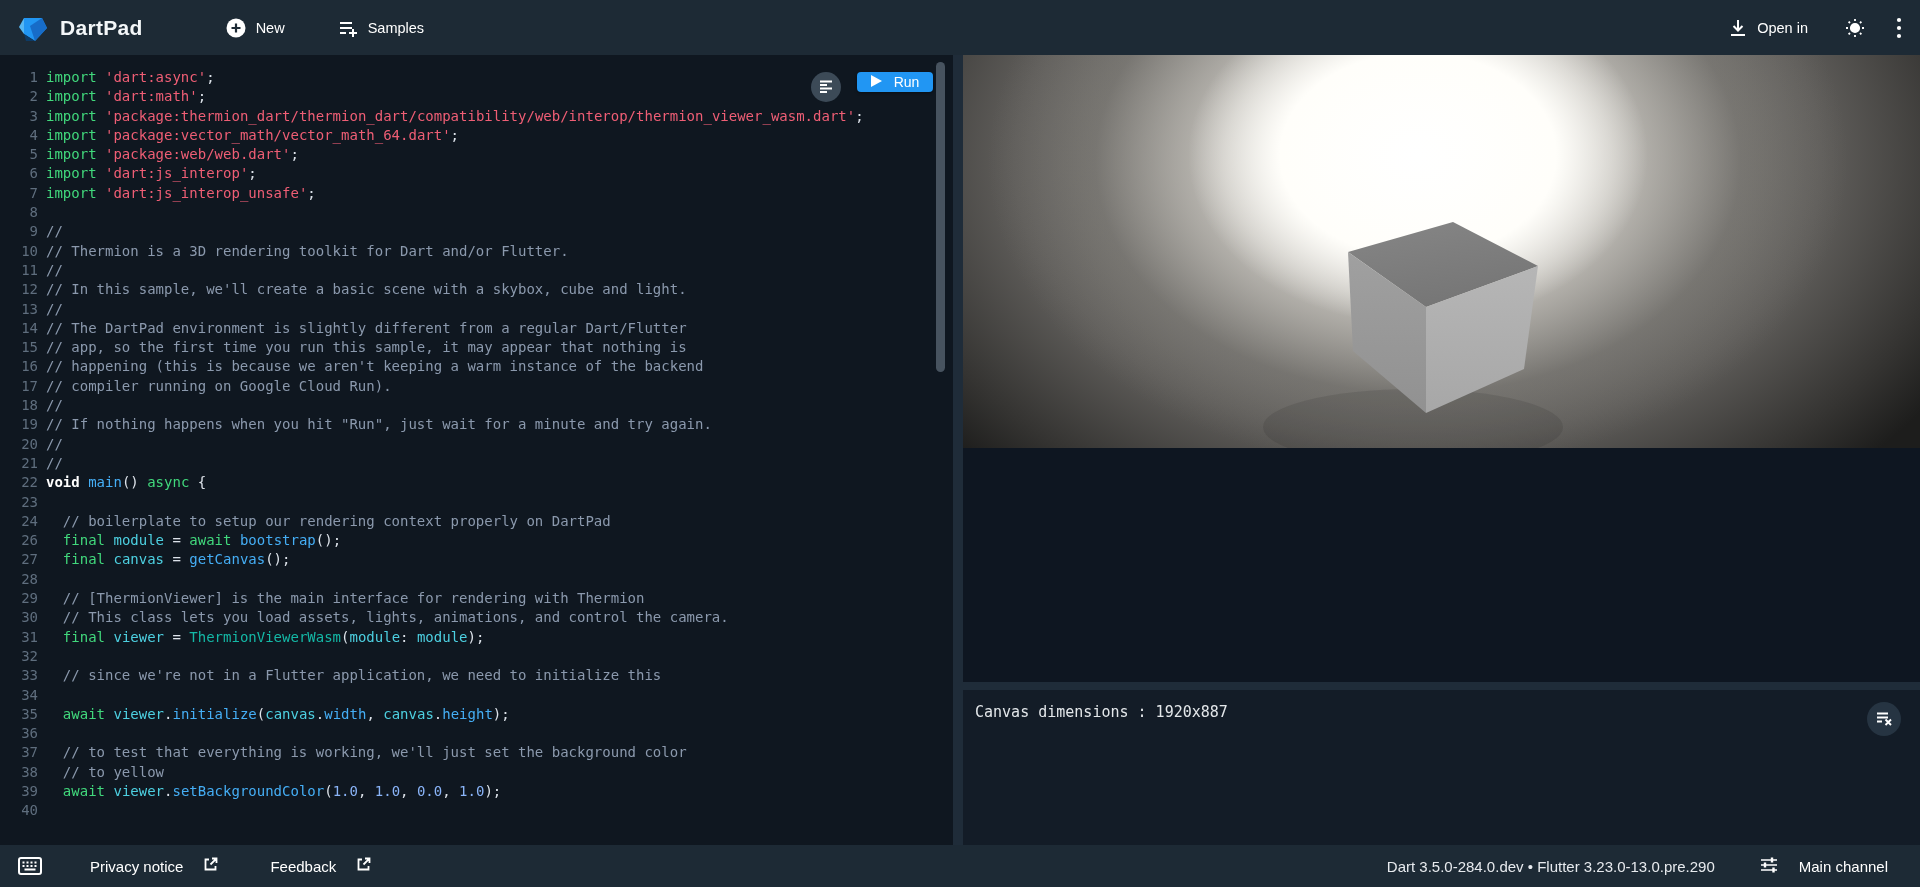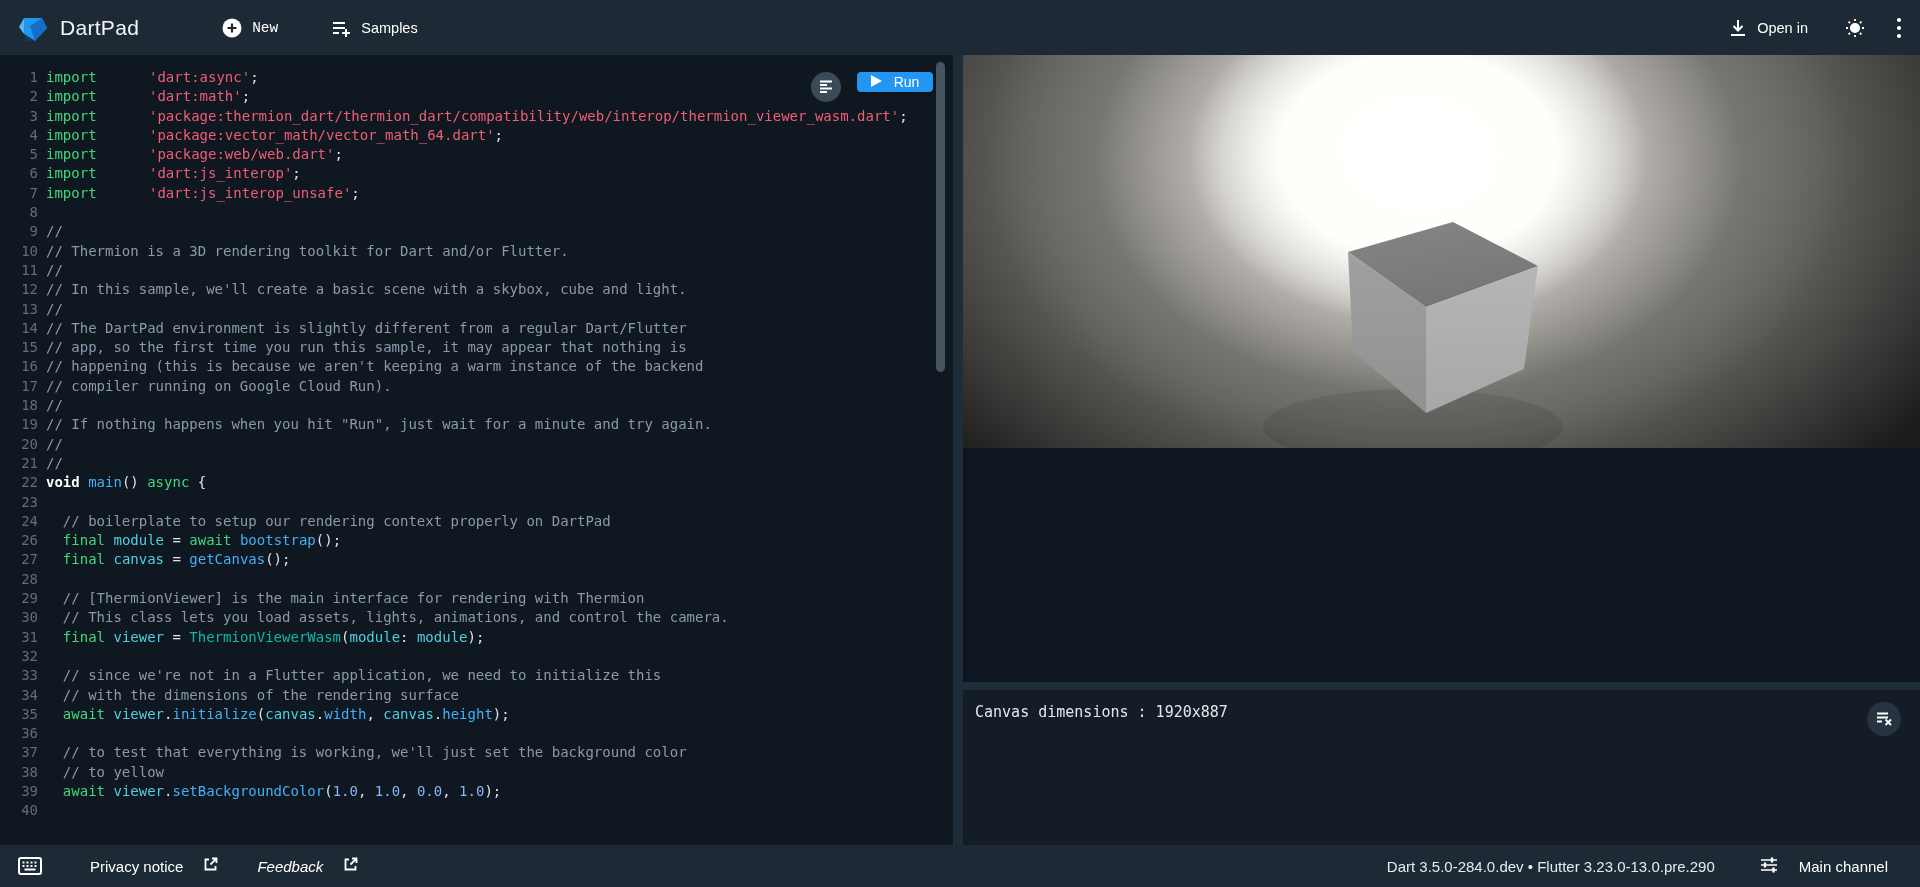--- a/index.html
+++ b/index.html
@@ -3,44 +3,44 @@
 <meta charset="utf-8">
 <style>
   * { box-sizing: border-box; margin: 0; padding: 0; }
   html,body { width:1920px; height:887px; overflow:hidden; background:#0f1720;
               font-family:"Liberation Sans", sans-serif; }
 
   
   .header { position:absolute; top:0; left:0; right:0; height:55px; background:#1d2a35;
             display:flex; align-items:center; padding:0 18px; color:#eef2f5; z-index:5; }
   .logo-svg { width:32px; height:32px; display:block; }
-  .app-title { font-size:21px; font-weight:400; letter-spacing:.3px; margin-left:10px; color:#f4f7f9; }
+  .app-title { font-size:21px; font-weight:700; letter-spacing:.3px; margin-left:10px; color:#f4f7f9; }
   .hbtn { display:flex; align-items:center; gap:9px; font-size:14.5px; font-weight:500;
           color:#fff; cursor:pointer; background:none; border:none; }
   .hbtn svg { display:block; }
-  .btn-new { margin-left:82px;font-family:Liberation Mono, monospace; }
+  .btn-new { margin-left:82px; }
   .btn-samples { margin-left:52px; }
   .header-right { margin-left:auto; display:flex; align-items:center; }
   .icon-btn { background:none; border:none; color:#fff; cursor:pointer; display:flex; align-items:center; }
   .theme-btn { margin-left:36px; }
   .menu-btn { margin-left:30px; }
 
   
   .main { position:absolute; top:55px; bottom:42px; left:0; right:0; display:flex; }
   .editor-panel { width:953px; background:#0f1720; position:relative; overflow:hidden; }
   .splitter { width:10px; background:#1f2c39; cursor:col-resize; }
   .right-panel { flex:1; display:flex; flex-direction:column; background:#0e1621; }
 
   
   .code-area { padding-top:13px; font-family:"DejaVu Sans Mono", monospace; font-size:14px; }
   .code-line { display:flex; height:19.3px; line-height:19.3px; white-space:pre; }
   .gutter-num { flex:none; width:38px; text-align:right; color:#5f6e7e; user-select:none; }
   .code-text { margin-left:8px; color:#dde3ea; }
   .tk-kw  { color:#41d87c; }
-  .tk-str { color:#ef5e75;margin-left:44px; }
+  .tk-str { color:#ef5e75; }
   .tk-cmt { color:#8b99ad; }
   .tk-var { color:#4dd0e1; }
   .tk-fn  { color:#45aef5; }
   .tk-typ { color:#14b8a6; }
   .tk-num { color:#8ab4f8; }
   .tk-pln { color:#dde3ea; }
   .tk-bold{ color:#ffffff; font-weight:bold; }
 
   .format-btn { position:absolute; top:17px; right:112px; width:30px; height:30px; border-radius:50%;
                 background:#3c4a57; border:none; cursor:pointer; display:flex; align-items:center;
@@ -67,21 +67,21 @@
   .clear-btn { position:absolute; top:12px; right:19px; width:34px; height:34px; border-radius:50%;
                background:#263442; border:none; cursor:pointer; color:#fff;
                display:flex; align-items:center; justify-content:center; }
 
   
   .footer { position:absolute; left:0; right:0; bottom:0; height:42px; background:#1d2a35;
             display:flex; align-items:center; padding:0 32px 0 18px; color:#e7eaee; font-size:15px; }
   .fbtn { display:flex; align-items:center; gap:20px; background:none; border:none; color:#fff;
           font-size:15px; font-weight:500; cursor:pointer; font-family:"Liberation Sans", sans-serif; }
   .kb-btn { margin-right:48px; }
-  .feedback-btn { margin-left:39px;font-style:italic; }
+  .feedback-btn { margin-left:52px; }
   .versions { margin-left:auto; color:#e7eaee; font-size:15px; }
   .channel-btn { margin-left:44px; }
 </style>
 </head>
 <body>
 
 <div class="header">
   <span>
     <svg class="logo-svg" viewBox="0 0 32 32">
       <polygon points="6,6 24,6 29,16 17,29 6,22" fill="#2196f3"></polygon>
@@ -181,21 +181,21 @@
         <div class="code-line"><span class="gutter-num">23</span><span class="code-text"></span></div>
         <div class="code-line"><span class="gutter-num">24</span><span class="code-text"><span class="tk-pln">  </span><span class="tk-cmt">// boilerplate to setup our rendering context properly on DartPad</span></span></div>
         <div class="code-line"><span class="gutter-num">26</span><span class="code-text"><span class="tk-pln">  </span><span class="tk-kw">final</span><span class="tk-pln"> </span><span class="tk-var">module</span><span class="tk-pln"> = </span><span class="tk-kw">await</span><span class="tk-pln"> </span><span class="tk-fn">bootstrap</span><span class="tk-pln">();</span></span></div>
         <div class="code-line"><span class="gutter-num">27</span><span class="code-text"><span class="tk-pln">  </span><span class="tk-kw">final</span><span class="tk-pln"> </span><span class="tk-var">canvas</span><span class="tk-pln"> = </span><span class="tk-fn">getCanvas</span><span class="tk-pln">();</span></span></div>
         <div class="code-line"><span class="gutter-num">28</span><span class="code-text"></span></div>
         <div class="code-line"><span class="gutter-num">29</span><span class="code-text"><span class="tk-pln">  </span><span class="tk-cmt">// [ThermionViewer] is the main interface for rendering with Thermion</span></span></div>
         <div class="code-line"><span class="gutter-num">30</span><span class="code-text"><span class="tk-pln">  </span><span class="tk-cmt">// This class lets you load assets, lights, animations, and control the camera.</span></span></div>
         <div class="code-line"><span class="gutter-num">31</span><span class="code-text"><span class="tk-pln">  </span><span class="tk-kw">final</span><span class="tk-pln"> </span><span class="tk-var">viewer</span><span class="tk-pln"> = </span><span class="tk-typ">ThermionViewerWasm</span><span class="tk-pln">(</span><span class="tk-var">module</span><span class="tk-pln">: </span><span class="tk-var">module</span><span class="tk-pln">);</span></span></div>
         <div class="code-line"><span class="gutter-num">32</span><span class="code-text"></span></div>
         <div class="code-line"><span class="gutter-num">33</span><span class="code-text"><span class="tk-pln">  </span><span class="tk-cmt">// since we're not in a Flutter application, we need to initialize this</span></span></div>
-        <div class="code-line"><span class="gutter-num">34</span><span class="code-text"><span class="tk-pln">  </span><span class="tk-cmt">// with the dimensions of the rendering surface</span></span></div>
+        <div class="code-line"><span class="gutter-num">34</span></div>
         <div class="code-line"><span class="gutter-num">35</span><span class="code-text"><span class="tk-pln">  </span><span class="tk-kw">await</span><span class="tk-pln"> </span><span class="tk-var">viewer</span><span class="tk-pln">.</span><span class="tk-fn">initialize</span><span class="tk-pln">(</span><span class="tk-var">canvas</span><span class="tk-pln">.</span><span class="tk-fn">width</span><span class="tk-pln">, </span><span class="tk-var">canvas</span><span class="tk-pln">.</span><span class="tk-fn">height</span><span class="tk-pln">);</span></span></div>
         <div class="code-line"><span class="gutter-num">36</span><span class="code-text"></span></div>
         <div class="code-line"><span class="gutter-num">37</span><span class="code-text"><span class="tk-pln">  </span><span class="tk-cmt">// to test that everything is working, we'll just set the background color</span></span></div>
         <div class="code-line"><span class="gutter-num">38</span><span class="code-text"><span class="tk-pln">  </span><span class="tk-cmt">// to yellow</span></span></div>
         <div class="code-line"><span class="gutter-num">39</span><span class="code-text"><span class="tk-pln">  </span><span class="tk-kw">await</span><span class="tk-pln"> </span><span class="tk-var">viewer</span><span class="tk-pln">.</span><span class="tk-fn">setBackgroundColor</span><span class="tk-pln">(</span><span class="tk-num">1.0</span><span class="tk-pln">, </span><span class="tk-num">1.0</span><span class="tk-pln">, </span><span class="tk-num">0.0</span><span class="tk-pln">, </span><span class="tk-num">1.0</span><span class="tk-pln">);</span></span></div>
         <div class="code-line"><span class="gutter-num">40</span><span class="code-text"></span></div>
       </div>
   </div>
 
   <div class="splitter"></div>

